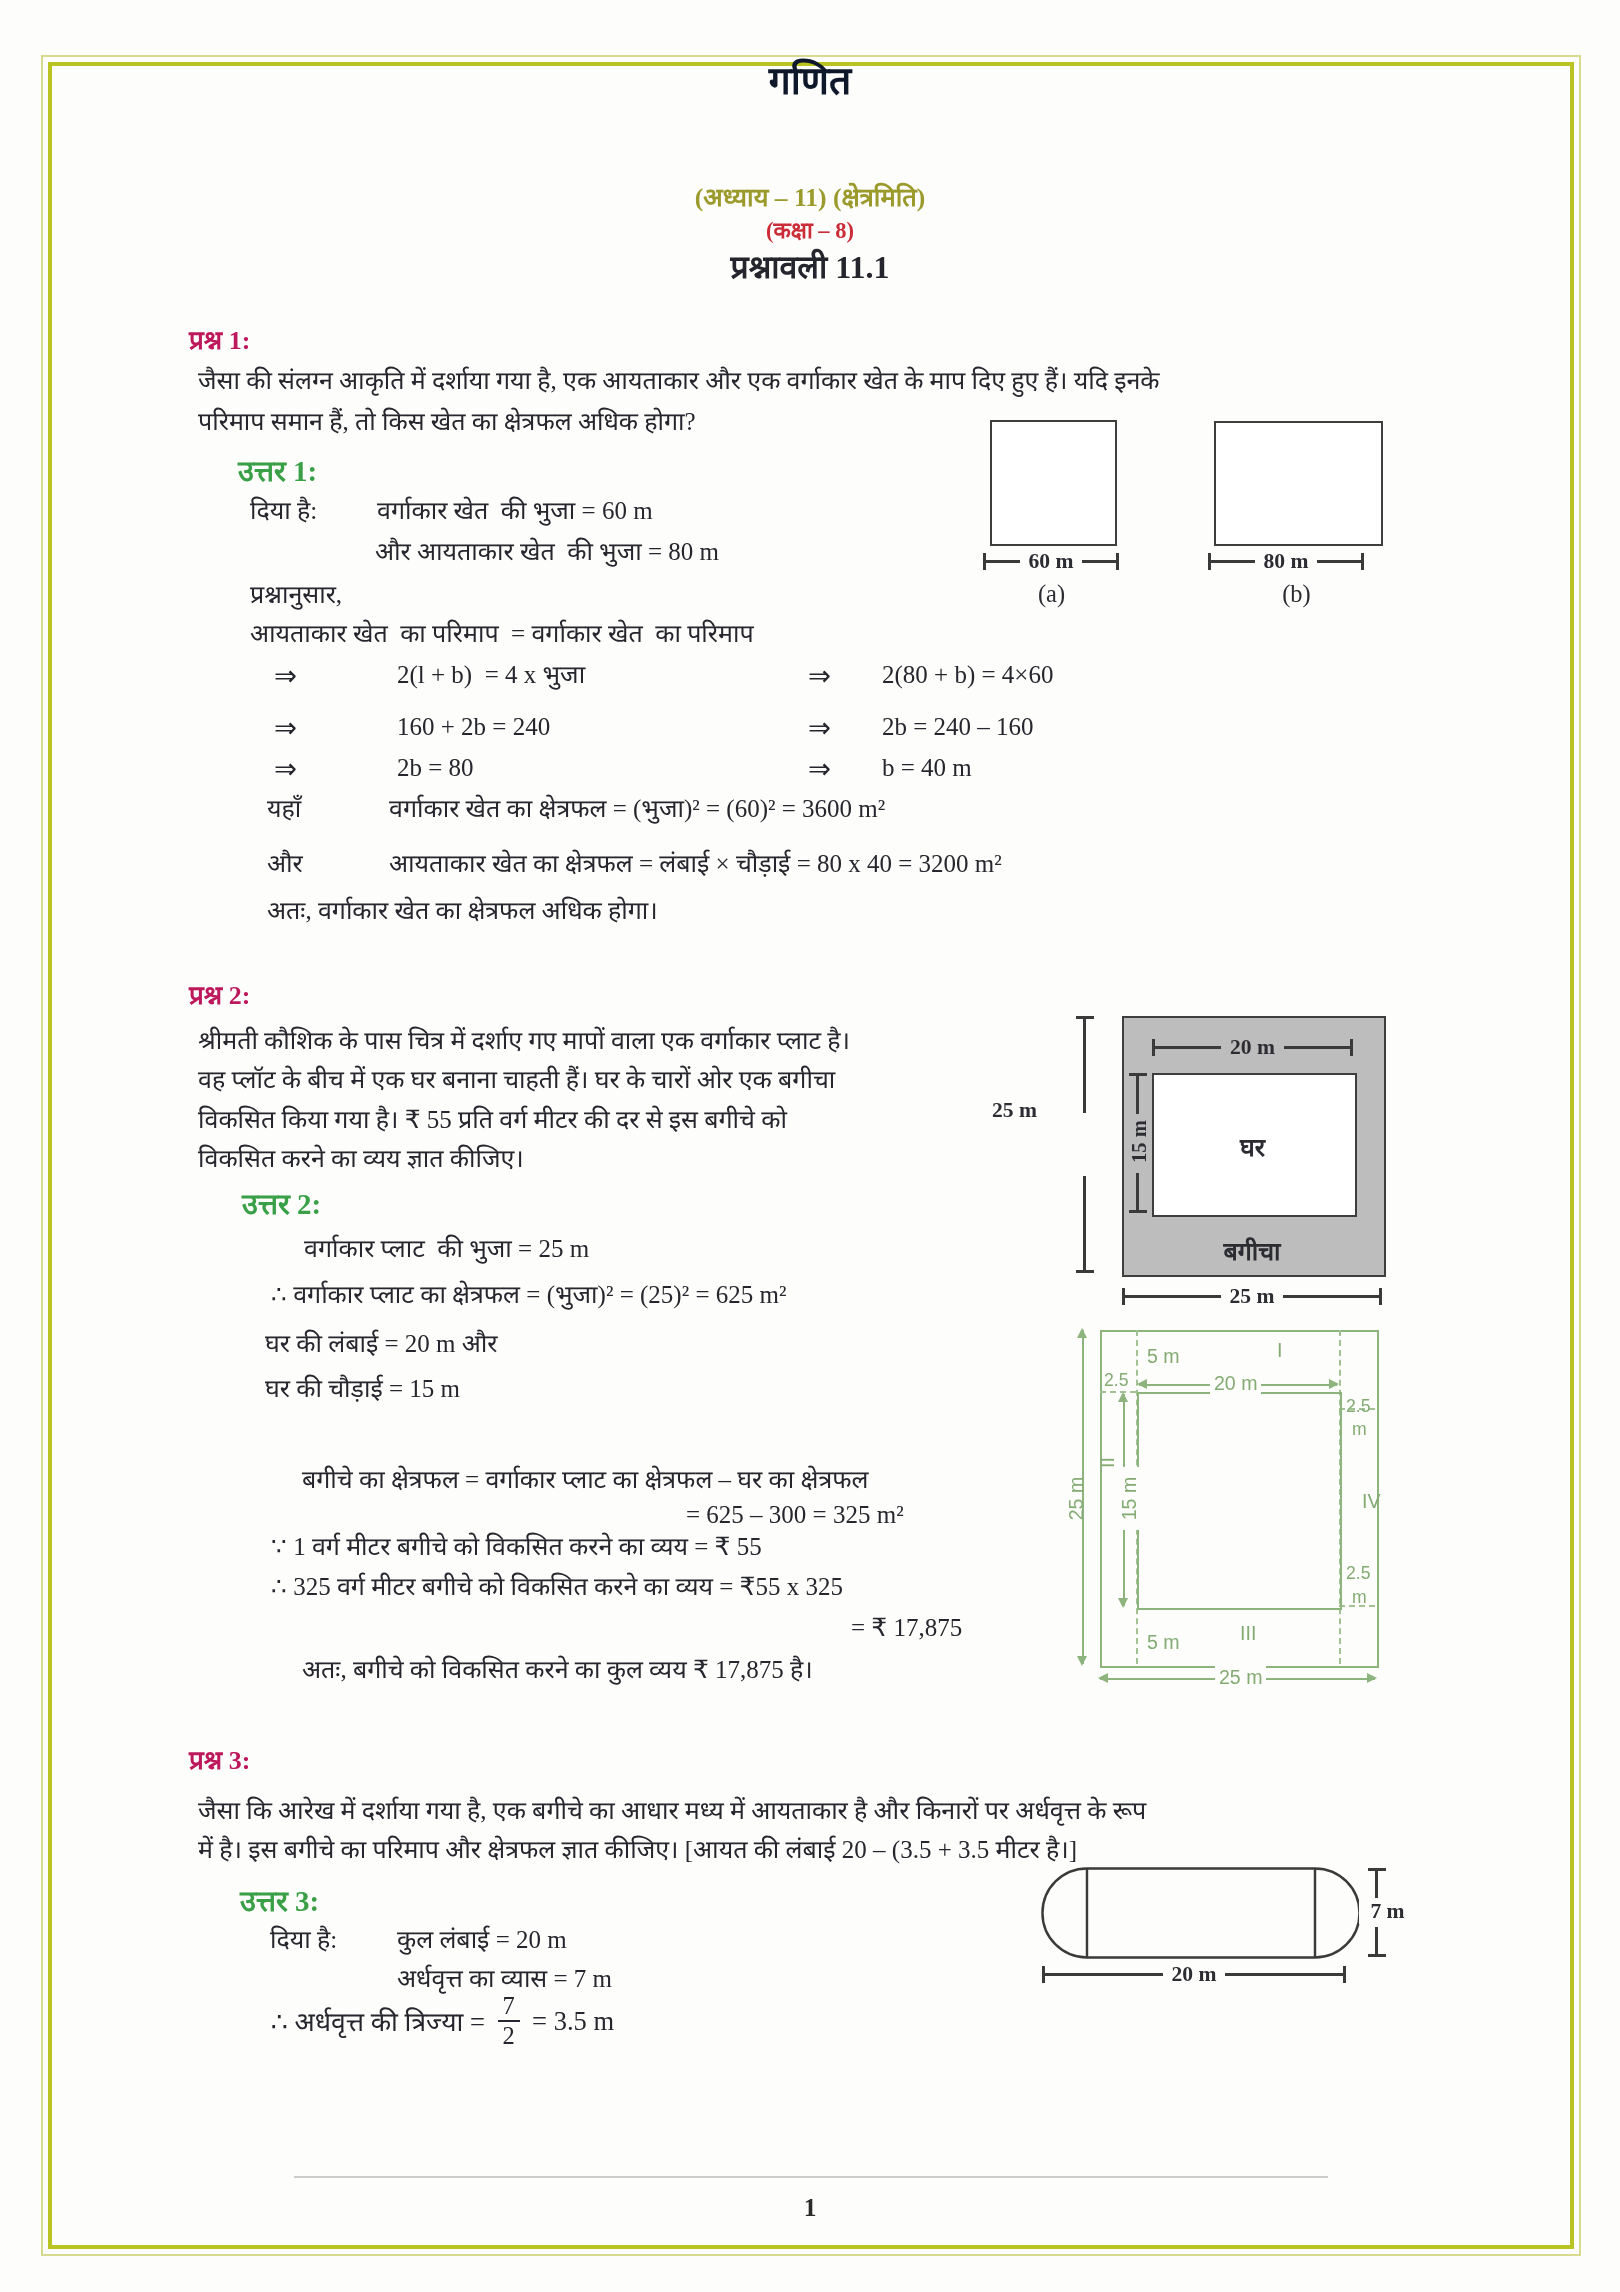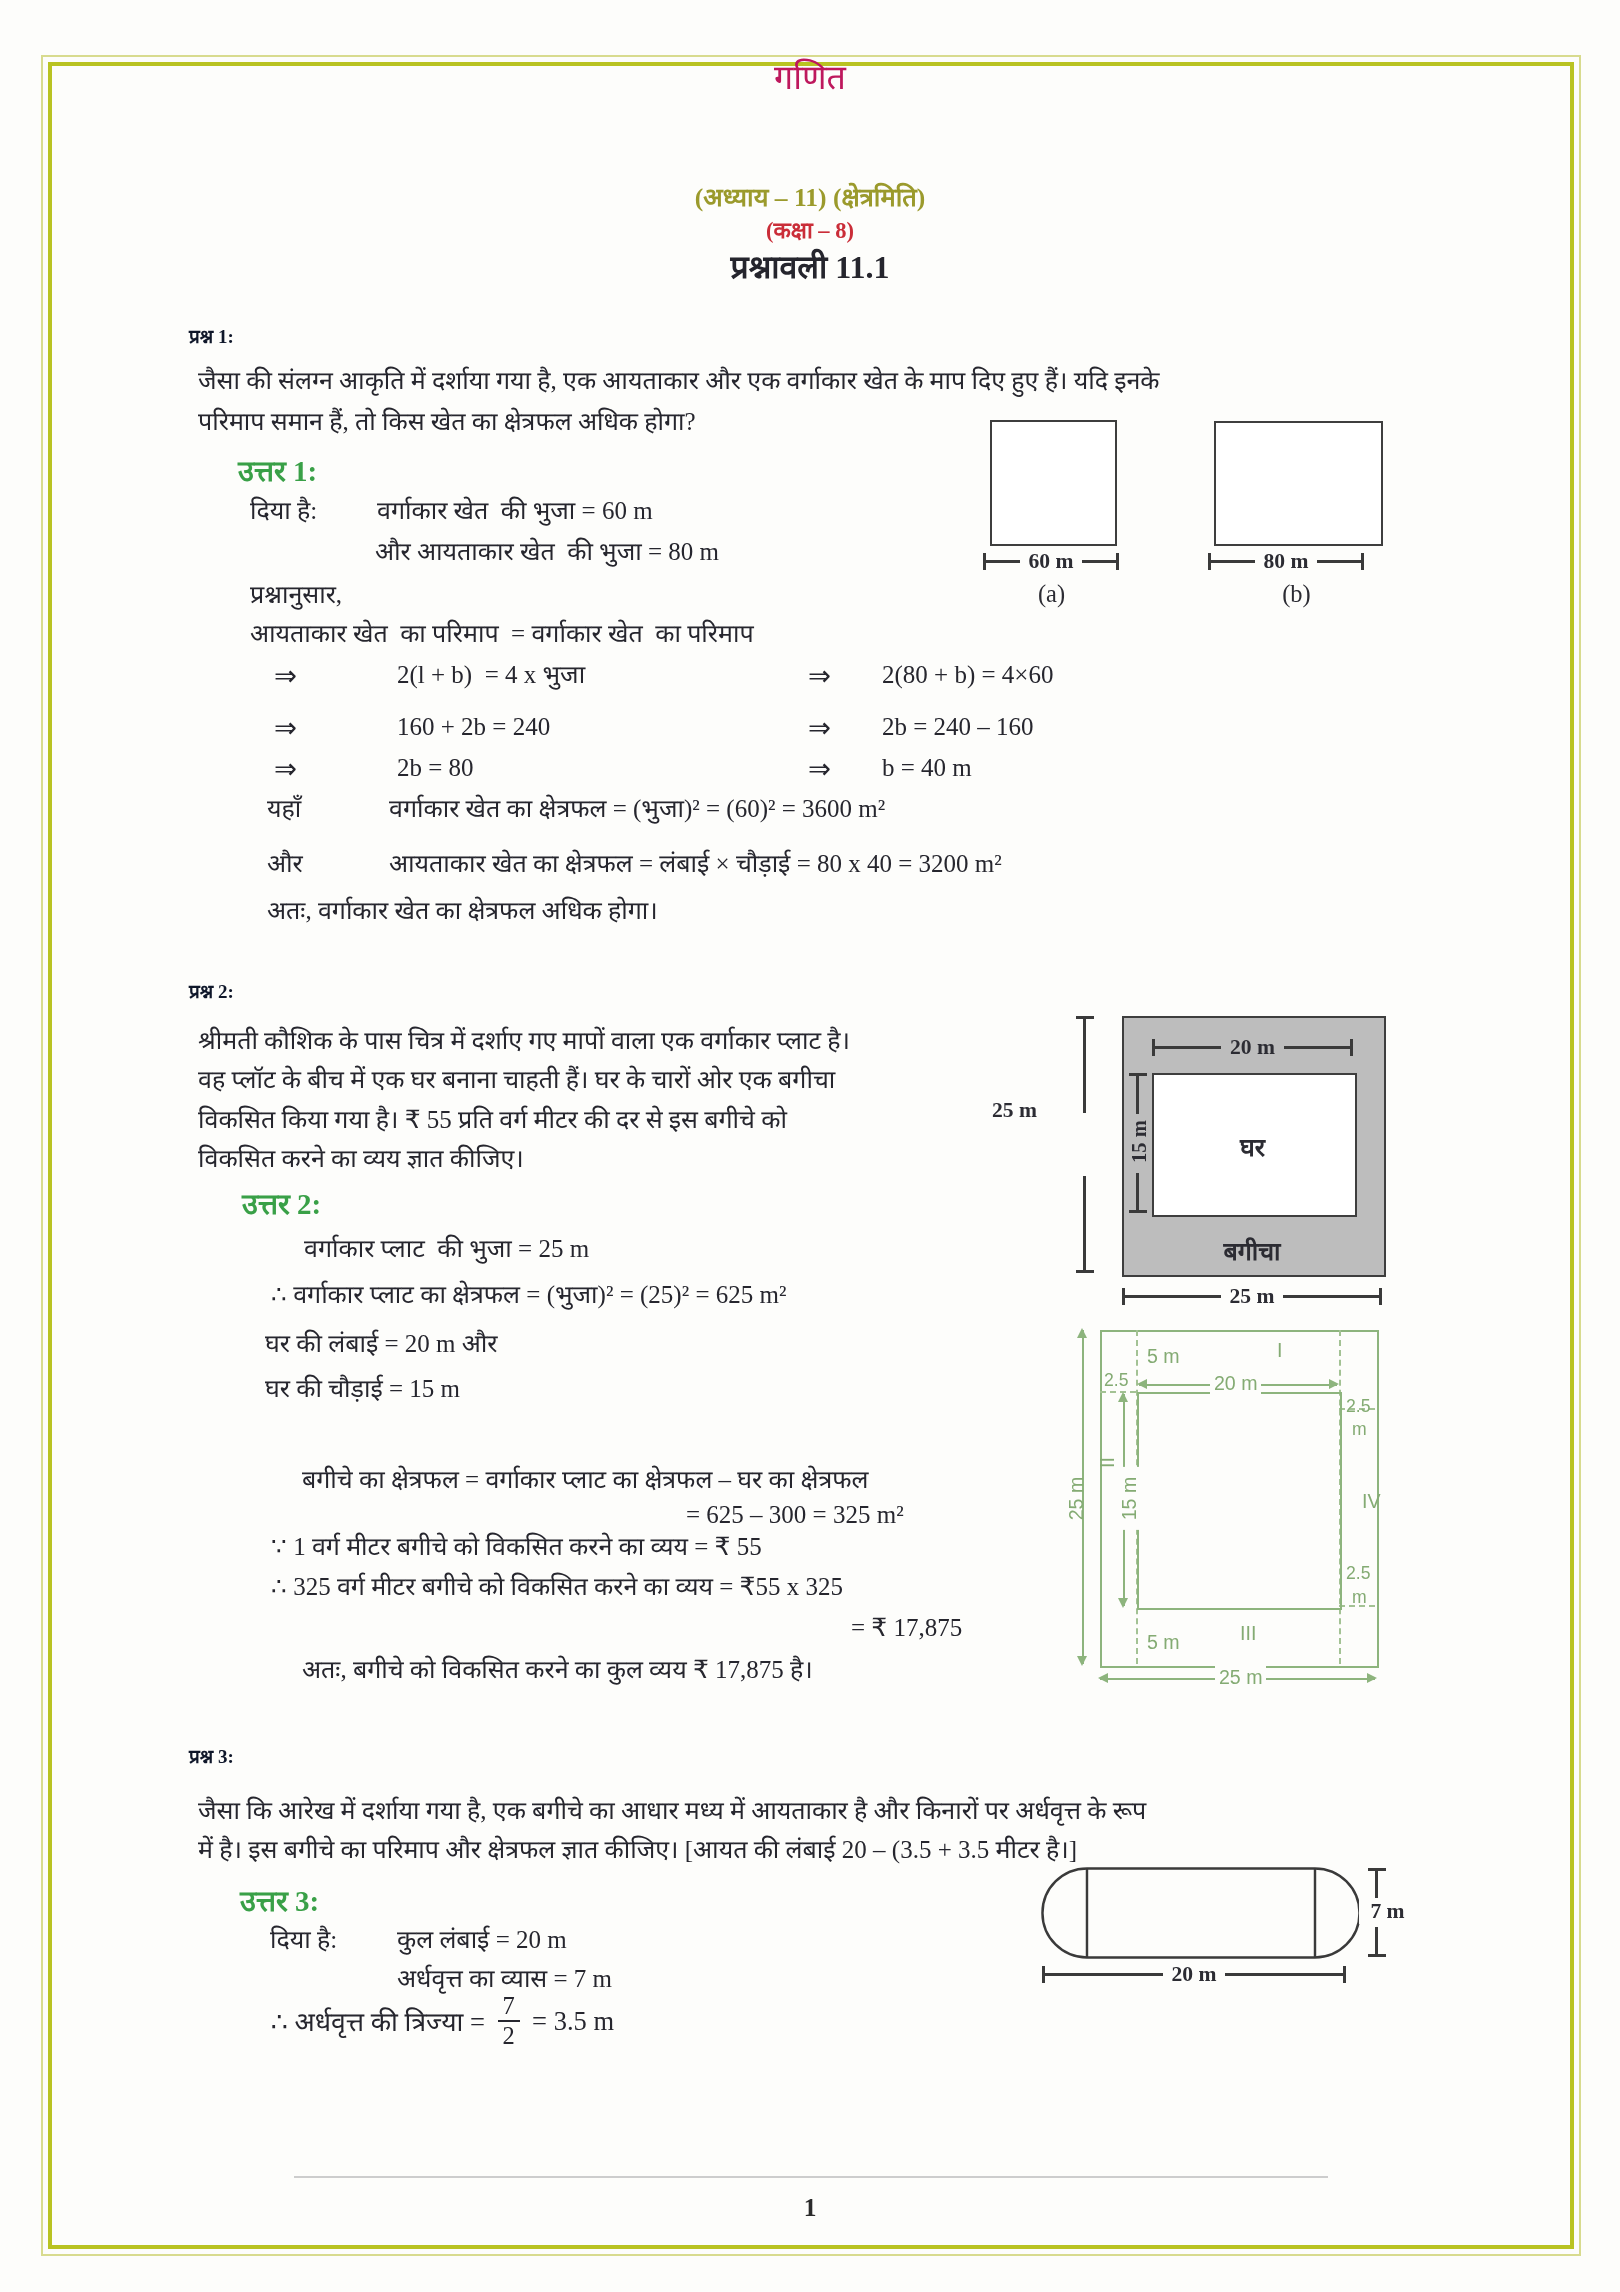--- a/index.html
+++ b/index.html
@@ -2,25 +2,25 @@
 <html><head>
 <meta charset="utf-8">
 <style>
   html,body{margin:0;padding:0;background:#ffffff;}
   .page{position:relative;width:1620px;height:2293px;background:#fdfdfb;overflow:hidden;
         font-family:"Liberation Serif","DejaVu Sans",serif;color:#26262e;}
   .frame1{position:absolute;left:41px;top:55px;right:39px;bottom:37px;border:2px solid #d8db8e;}
   .frame2{position:absolute;left:48px;top:62px;right:46px;bottom:44px;border:4.9px solid #b9c322;}
   .t{position:absolute;white-space:pre;font-size:25px;line-height:1.25;}
   .ctr{left:0;right:0;text-align:center;}
-  .title{font-size:34px;font-weight:normal;color:#be185d;}
+  .title{font-size:39px;font-weight:bold;color:#0f172a;}
   .sub1{font-size:25.5px;font-weight:bold;color:#9b9a2c;}
   .sub2{font-size:22.5px;font-weight:bold;color:#ca2d38;}
   .ex{font-size:32px;font-weight:bold;color:#25252d;}
-  .qh{font-size:19px;font-weight:bold;color:#0f172a;}
+  .qh{font-size:26px;font-weight:bold;color:#be185d;}
   .ah{font-size:29px;font-weight:bold;color:#39a047;text-align:right;}
   .arw{font-size:27.4px;}
   
   .rect{position:absolute;border:2.9px solid #3e3e3e;background:#fff;}
   .dimh{position:absolute;display:flex;align-items:center;}
   .dimh .cap{width:2.9px;height:17.6px;background:#3a3a3a;}
   .dimh .ln{flex:1;height:2.9px;background:#3a3a3a;}
   .dlbl{padding:0 8.8px;font-weight:bold;font-size:21.6px;color:#2c2c33;white-space:nowrap;}
   .dimv{position:absolute;display:flex;flex-direction:column;align-items:center;width:17.6px;}
   .dimv .cap{height:2.9px;width:17.6px;background:#3a3a3a;}

